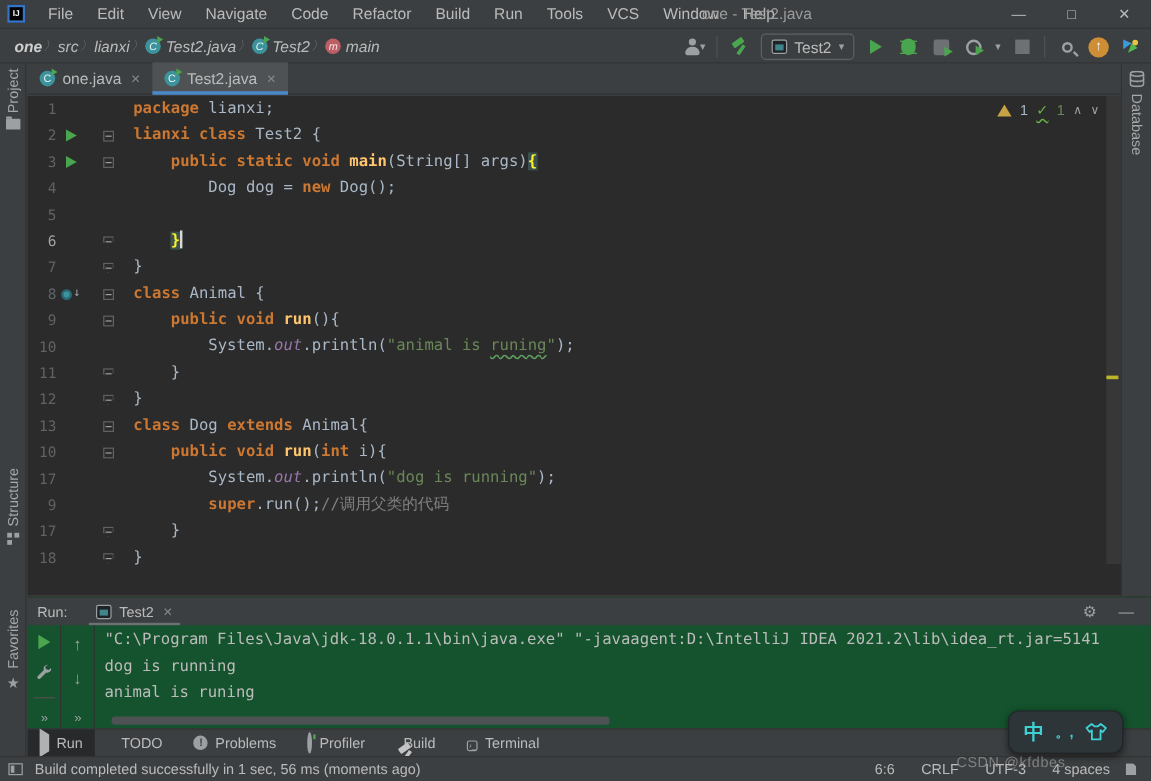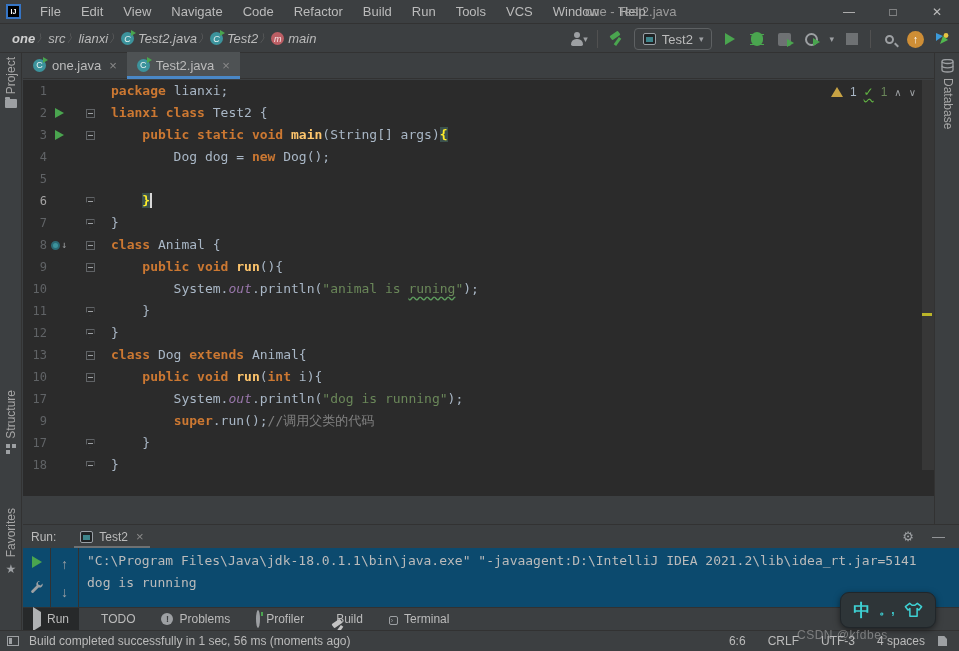--- a/index.html
+++ b/index.html
@@ -95,21 +95,21 @@
   .caret-i { display:inline-block; width:2px; height:15px; background:#D8D8D8; vertical-align:-3px; }
   .inspections { position:absolute; right:18px; top:5px; display:flex; align-items:center; gap:7px;
     font-family:"Liberation Sans",sans-serif; font-size:12px; color:#A9B7C6; }
   .warn-tri { width:0; height:0; border-left:6px solid transparent; border-right:6px solid transparent; border-bottom:10px solid #C8A344; }
   .typo-ic { color:#62B543; font-size:12px; text-decoration:underline wavy #62B543; text-underline-offset:2px; }
   .chev { color:#9DA0A3; font-size:10px; }
   .vscroll-thumb { position:absolute; right:0; top:0; width:12px; height:390px; background:rgba(255,255,255,0.06); }
   .err-mark { position:absolute; right:2px; top:233px; width:10px; height:3px; background:#BBB529; }
 
   
-  .runpanel { position:absolute; left:23px; top:524px; width:936px; height:111px; background:#0c4a6e; border-top:1px solid #323232; }
+  .runpanel { position:absolute; left:23px; top:497px; width:936px; height:111px; background:#14532d; border-top:1px solid #323232; }
   .run-header { height:23px; background:#3C3F41; display:flex; align-items:center; font-size:12px; position:relative; }
   .run-label { margin-left:8px; color:#BBBBBB; }
   .run-tab { display:flex; align-items:center; gap:6px; margin-left:18px; height:23px; padding:0 6px; position:relative; font-size:12px; }
   .run-tab:after { content:""; position:absolute; left:0; bottom:0; width:100%; height:2px; background:#6E7173; }
   .console-ic { width:13px; height:12px; border:1px solid #9AA0A6; border-radius:2px; background:#202325; position:relative; }
   .console-ic:before { content:""; position:absolute; left:2px; top:3px; right:2px; bottom:2px; background:#3E858C; }
   .run-header-right { position:absolute; right:14px; display:flex; gap:18px; color:#9DA0A3; font-size:13px; }
   .run-body { display:flex; height:88px; }
   .rcol { width:28px; border-right:1px solid #323232; display:flex; flex-direction:column; align-items:center; padding-top:8px; gap:12px; position:relative; }
   .rcol .more { position:absolute; bottom:4px; color:#9DA0A3; font-size:11px; letter-spacing:-1px; }
@@ -444,20 +444,21 @@
         <span class="more">»</span>
       </div>
       <div class="rcol">
         <span class="arr">↑</span>
         <span class="arr">↓</span>
         <span class="more">»</span>
       </div>
       <div class="console">
           <div>"C:\Program Files\Java\jdk-18.0.1.1\bin\java.exe" "-javaagent:D:\IntelliJ IDEA 2021.2\lib\idea_rt.jar=5141</div>
           <div>dog is running</div>
+          <div>animal is runing</div>
         </div>
       <div class="hscroll"></div>
     </div>
   </div>
 
   <div class="bottombar">
       <span class="bb-item active">
      <span><span class="bb-run"></span></span>
      <span>Run</span>
    </span>

